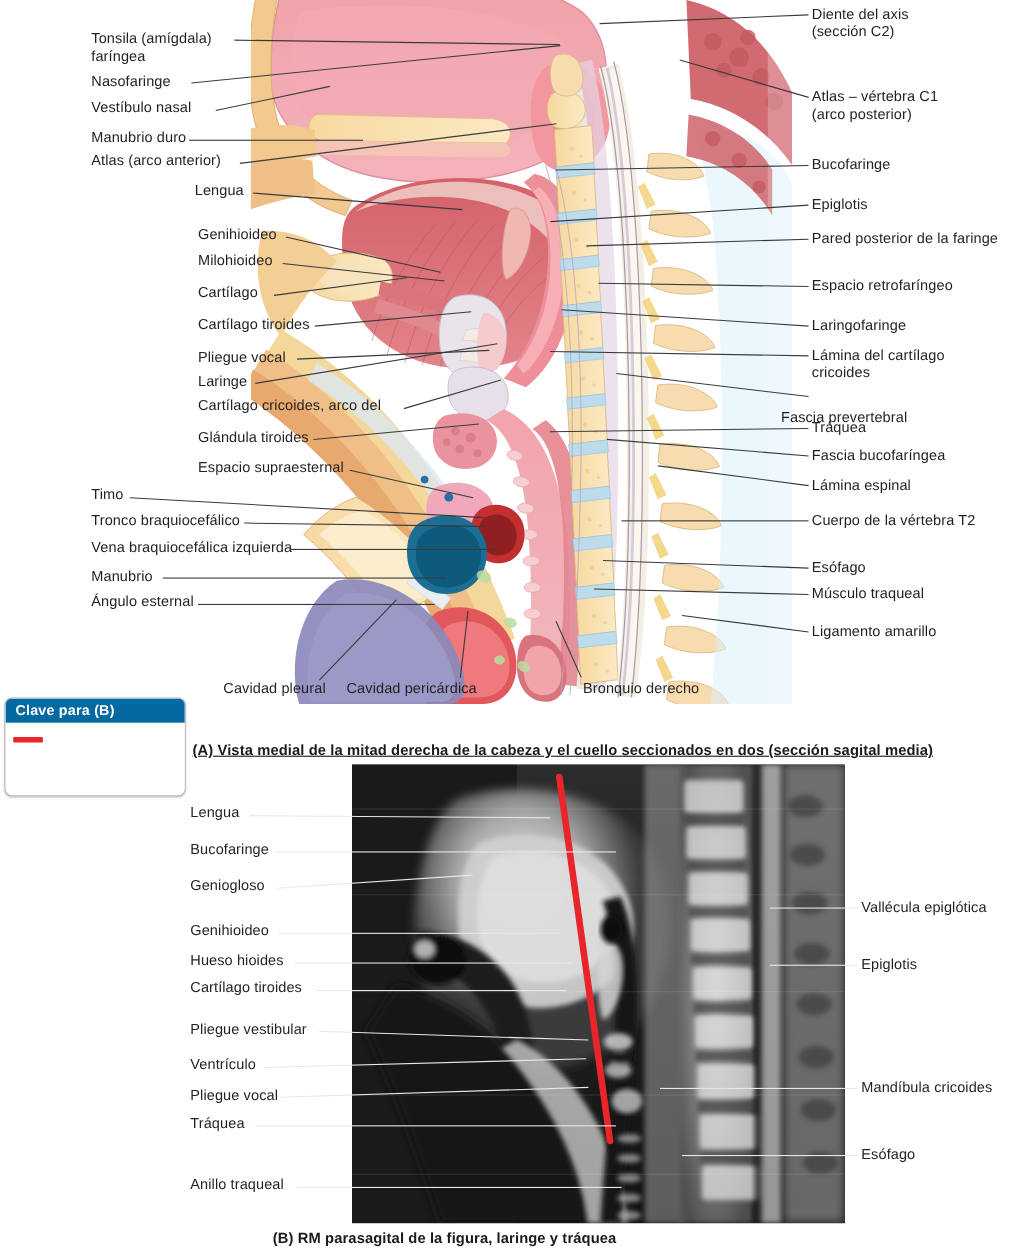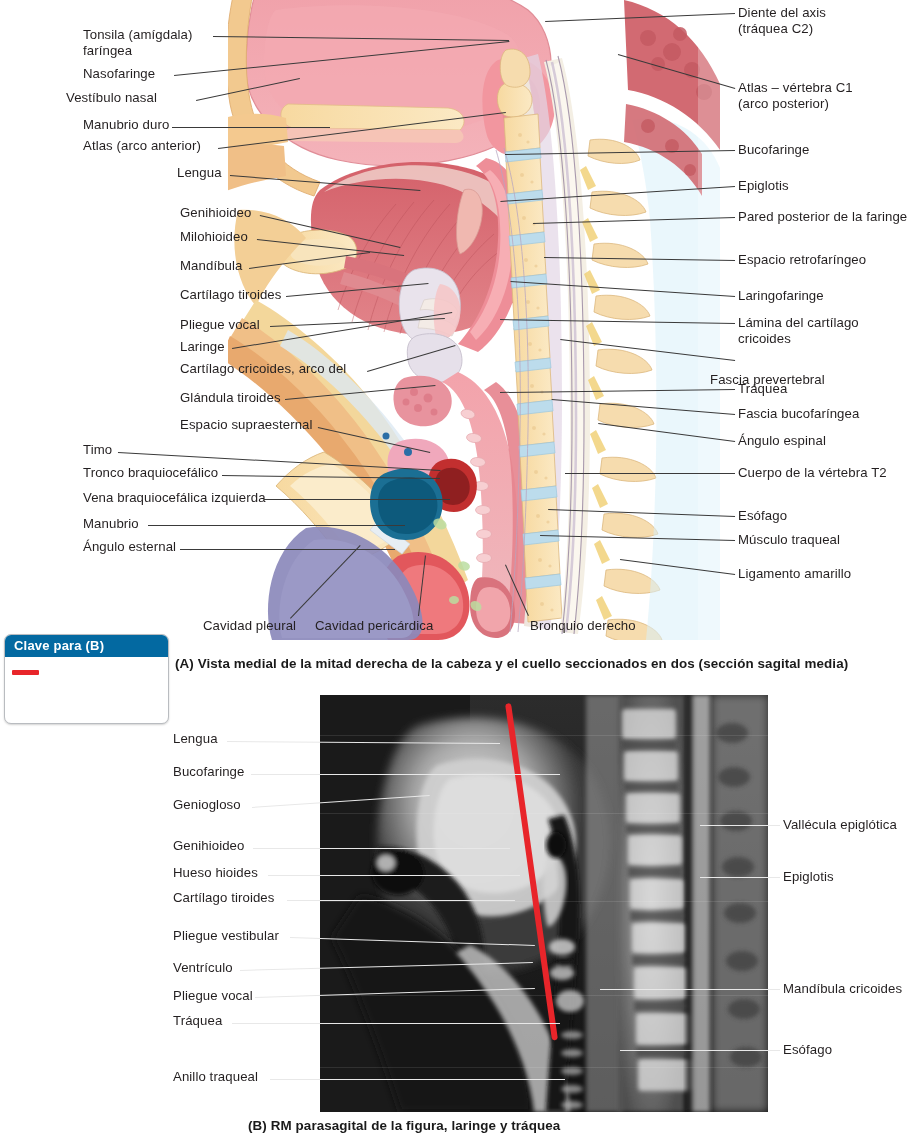--- a/index.html
+++ b/index.html
@@ -509,42 +509,42 @@
 
 <div id="redline" style="background: rgb(232, 37, 42); left: 511px; top: 703px; height: 6px; width: 340.262px; transform-origin: 0px 0px; transform: rotate(82.0604deg);"></div>
 
 <div id="keybox">
   <div class="khead">Clave para (B)</div>
   <div class="kbody">
     <div class="kswatch" style="background: rgb(232, 37, 42);"></div>
   </div>
 </div>
 
-<div class="caption" style="left:175px;top:656px;">(A) Vista medial de la mitad derecha de la cabeza y el cuello seccionados en dos (sección sagital media)</div>
+<div class="caption" style="left:175px;top:674px;text-decoration:underline;">(A) Vista medial de la mitad derecha de la cabeza y el cuello seccionados en dos (sección sagital media)</div>
 <div class="caption" style="left:248px;top:1118px;">(B) RM parasagital de la figura, laringe y tráquea</div>
 
 <div id="labelLayer">
     <div class="lbl r" style="left: 83px; top: 27px;">Tonsila (amígdala)
 faríngea</div>
     <div class="lead" style="left: 213px; top: 36px; width: 296.027px; transform: rotate(0.77422deg);"></div>
     <div class="lbl r" style="left: 83px; top: 66px;">Nasofaringe</div>
     <div class="lead" style="left: 174px; top: 75px; width: 336.721px; transform: rotate(-5.79525deg);"></div>
-    <div class="lbl r" style="left: 66px; top: 90px;">Vestíbulo nasal</div>
+    <div class="lbl r" style="left: 83px; top: 90px;">Vestíbulo nasal</div>
     <div class="lead" style="left: 196px; top: 100px; width: 106.301px; transform: rotate(-11.9442deg);"></div>
     <div class="lbl r" style="left: 83px; top: 117px;">Manubrio duro</div>
     <div class="lead" style="left: 172px; top: 127px; width: 158px; transform: rotate(0deg);"></div>
     <div class="lbl r" style="left: 83px; top: 138px;">Atlas (arco anterior)</div>
     <div class="lead" style="left: 218px; top: 148px; width: 290.241px; transform: rotate(-7.12502deg);"></div>
     <div class="lbl r" style="left: 177px; top: 165px;">Lengua</div>
     <div class="lead" style="left: 230px; top: 175px; width: 190.591px; transform: rotate(4.51399deg);"></div>
     <div class="lbl r" style="left: 180px; top: 205px;">Genihioideo</div>
     <div class="lead" style="left: 260px; top: 215px; width: 143.611px; transform: rotate(12.875deg);"></div>
     <div class="lbl r" style="left: 180px; top: 229px;">Milohioideo</div>
     <div class="lead" style="left: 257px; top: 239px; width: 147.868px; transform: rotate(6.21182deg);"></div>
-    <div class="lbl r" style="left: 180px; top: 258px;">Mandíbula</div>
+    <div class="lbl r" style="left: 180px; top: 258px;">Cartílago</div>
     <div class="lead" style="left: 249px; top: 268px; width: 122.053px; transform: rotate(-7.5326deg);"></div>
     <div class="lbl r" style="left: 180px; top: 287px;">Cartílago tiroides</div>
     <div class="lead" style="left: 286px; top: 296px; width: 142.594px; transform: rotate(-5.23081deg);"></div>
     <div class="lbl r" style="left: 180px; top: 317px;">Pliegue vocal</div>
     <div class="lead" style="left: 270px; top: 326px; width: 175.183px; transform: rotate(-2.61741deg);"></div>
     <div class="lbl r" style="left: 180px; top: 339px;">Laringe</div>
     <div class="lead" style="left: 232px; top: 348px; width: 222.926px; transform: rotate(-9.29331deg);"></div>
     <div class="lbl r" style="left: 180px; top: 361px;">Cartílago cricoides, arco del</div>
     <div class="lead" style="left: 367px; top: 371px; width: 91.7606px; transform: rotate(-16.46deg);"></div>
     <div class="lbl r" style="left: 180px; top: 390px;">Glándula tiroides</div>
@@ -555,21 +555,21 @@
     <div class="lead" style="left: 118px; top: 452px; width: 322.503px; transform: rotate(3.19954deg);"></div>
     <div class="lbl r" style="left: 83px; top: 465px;">Tronco braquiocefálico</div>
     <div class="lead" style="left: 222px; top: 475px; width: 218.021px; transform: rotate(0.788424deg);"></div>
     <div class="lbl r" style="left: 83px; top: 490px;">Vena braquiocefálica izquierda</div>
     <div class="lead" style="left: 264px; top: 499px; width: 186px; transform: rotate(0deg);"></div>
     <div class="lbl r" style="left: 83px; top: 516px;">Manubrio</div>
     <div class="lead" style="left: 148px; top: 525px; width: 257px; transform: rotate(0deg);"></div>
     <div class="lbl r" style="left: 83px; top: 539px;">Ángulo esternal</div>
     <div class="lead" style="left: 180px; top: 549px; width: 215px; transform: rotate(0deg);"></div>
     <div class="lbl r" style="left: 738px; top: 5px;">Diente del axis
-(tráquea C2)</div>
+(sección C2)</div>
     <div class="lead" style="left: 735px; top: 14px; width: 190.168px; transform: rotate(177.589deg);"></div>
     <div class="lbl r" style="left: 738px; top: 80px;">Atlas – vértebra C1
 (arco posterior)</div>
     <div class="lead" style="left: 735px; top: 89px; width: 121.84px; transform: rotate(-163.796deg);"></div>
     <div class="lbl r" style="left: 738px; top: 142px;">Bucofaringe</div>
     <div class="lead" style="left: 735px; top: 151px; width: 230.035px; transform: rotate(179.004deg);"></div>
     <div class="lbl r" style="left: 738px; top: 178px;">Epiglotis</div>
     <div class="lead" style="left: 735px; top: 187px; width: 235.478px; transform: rotate(176.348deg);"></div>
     <div class="lbl r" style="left: 738px; top: 209px;">Pared posterior de la faringe</div>
     <div class="lead" style="left: 735px; top: 218px; width: 202.089px; transform: rotate(178.299deg);"></div>
@@ -579,21 +579,21 @@
     <div class="lead" style="left: 735px; top: 297px; width: 225.499px; transform: rotate(-176.186deg);"></div>
     <div class="lbl r" style="left: 738px; top: 315px;">Lámina del cartílago
 cricoides</div>
     <div class="lead" style="left: 735px; top: 324px; width: 235.034px; transform: rotate(-179.025deg);"></div>
     <div class="lbl r" style="left: 710px; top: 352px; margin-top: 20px;">Fascia prevertebral</div>
     <div class="lead" style="left: 735px; top: 361px; width: 176.255px; transform: rotate(-173.157deg);"></div>
     <div class="lbl r" style="left: 738px; top: 381px;">Tráquea</div>
     <div class="lead" style="left: 735px; top: 390px; width: 235.019px; transform: rotate(179.269deg);"></div>
     <div class="lbl r" style="left: 738px; top: 406px;">Fascia bucofaríngea</div>
     <div class="lead" style="left: 735px; top: 415px; width: 183.614px; transform: rotate(-175.314deg);"></div>
-    <div class="lbl r" style="left: 738px; top: 433px;">Ángulo espinal</div>
+    <div class="lbl r" style="left: 738px; top: 433px;">Lámina espinal</div>
     <div class="lead" style="left: 735px; top: 442px; width: 138.177px; transform: rotate(-172.515deg);"></div>
     <div class="lbl r" style="left: 738px; top: 465px;">Cuerpo de la vértebra T2</div>
     <div class="lead" style="left: 735px; top: 474px; width: 170px; transform: rotate(180deg);"></div>
     <div class="lbl r" style="left: 738px; top: 508px;">Esófago</div>
     <div class="lead" style="left: 735px; top: 517px; width: 187.131px; transform: rotate(-177.856deg);"></div>
     <div class="lbl r" style="left: 738px; top: 532px;">Músculo traqueal</div>
     <div class="lead" style="left: 735px; top: 541px; width: 195.064px; transform: rotate(-178.531deg);"></div>
     <div class="lbl r" style="left: 738px; top: 566px;">Ligamento amarillo</div>
     <div class="lead" style="left: 735px; top: 575px; width: 115.974px; transform: rotate(-172.569deg);"></div>
     <div class="lbl r" style="left: 203px; top: 618px;">Cavidad pleural</div>

